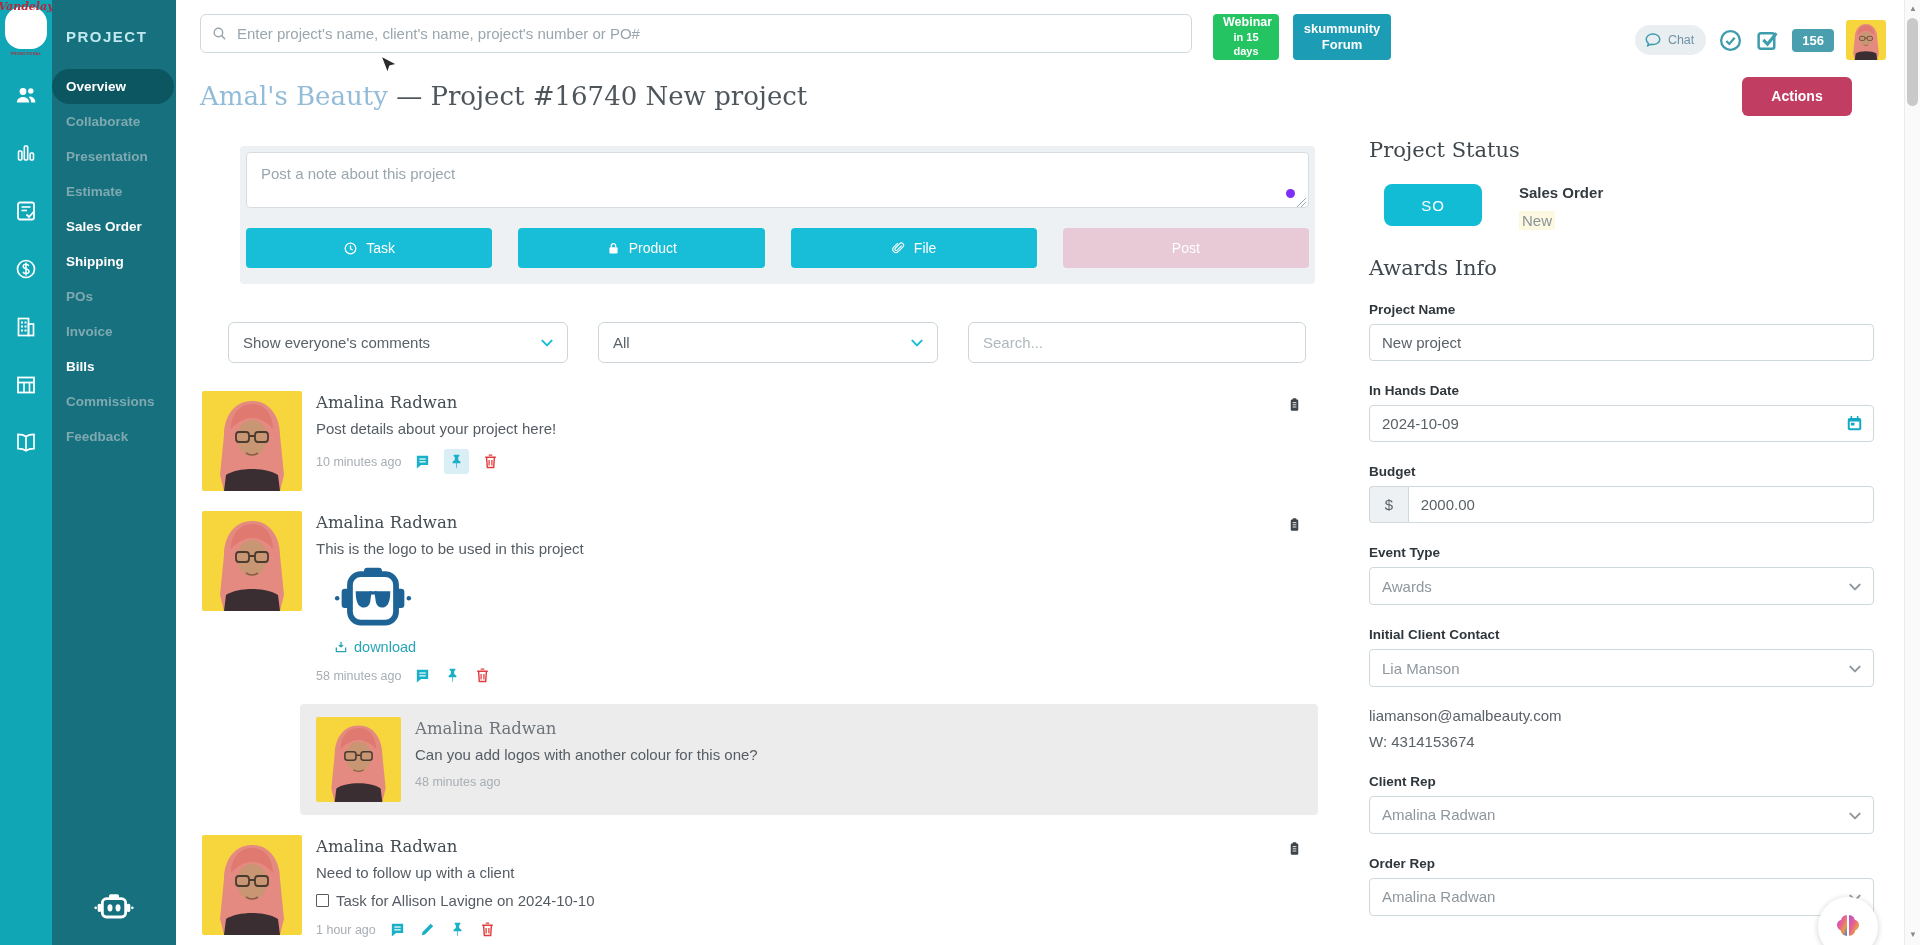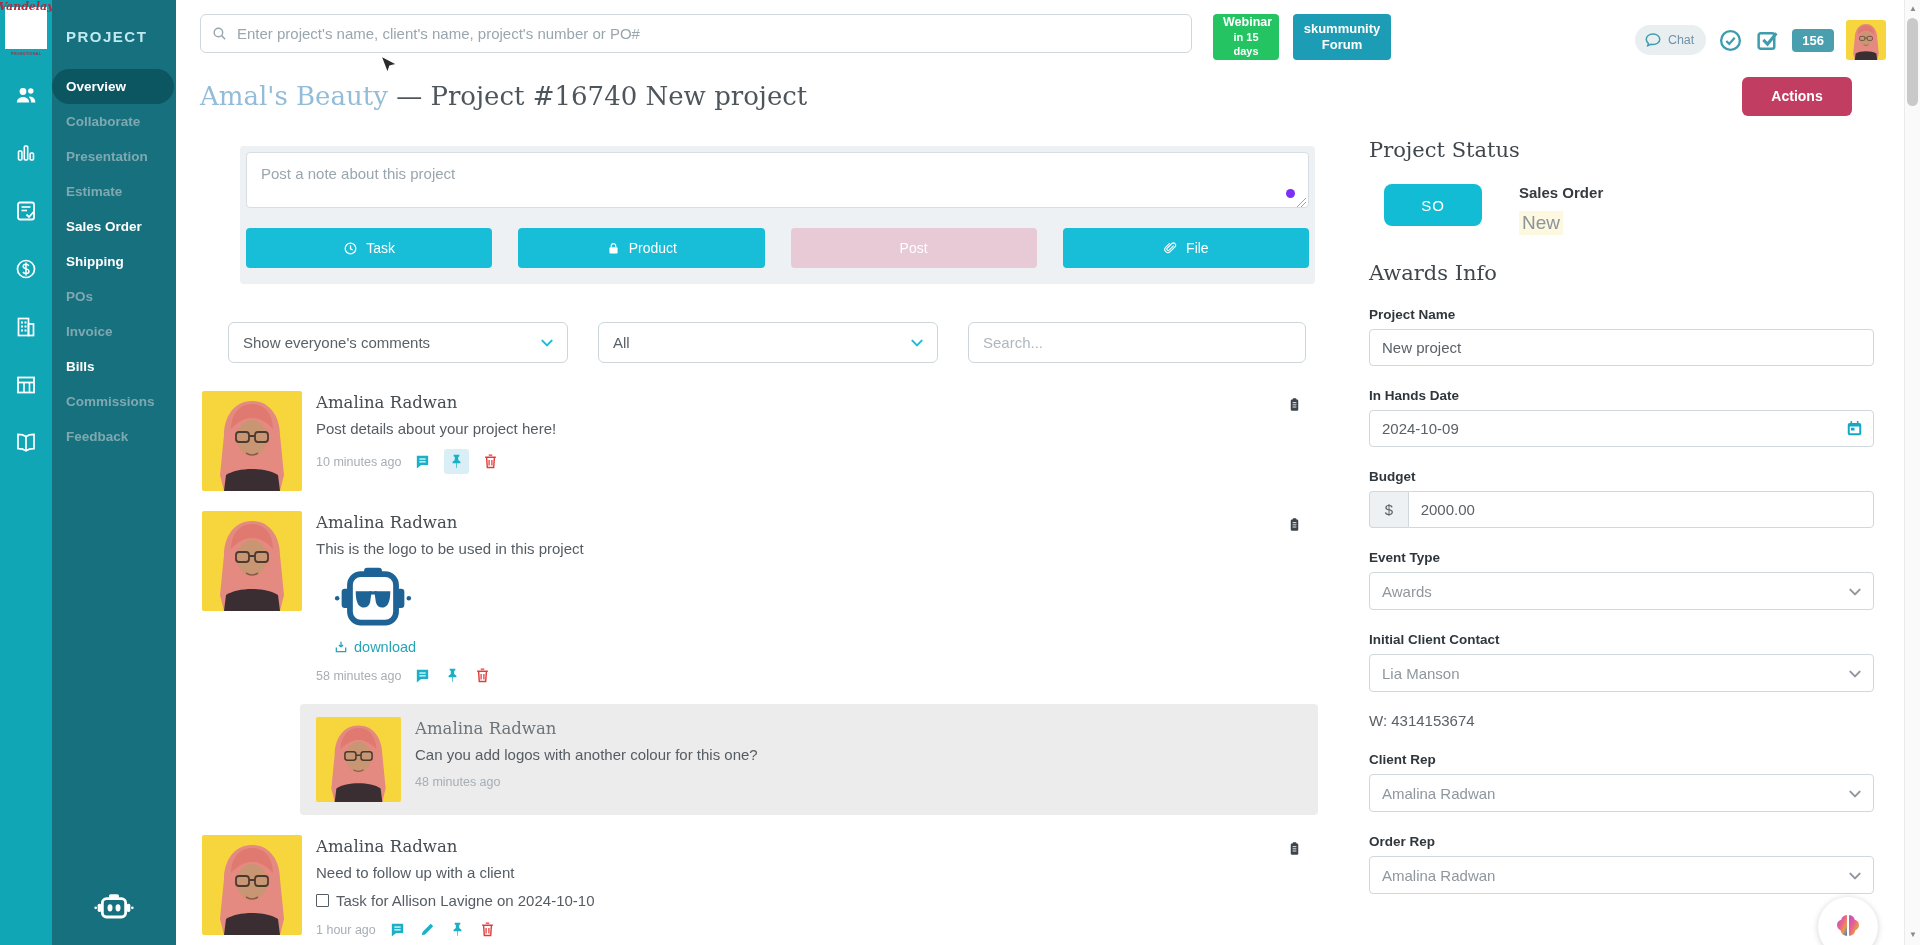--- a/index.html
+++ b/index.html
@@ -3,21 +3,21 @@
 <meta charset="utf-8">
 <style>
   * { margin:0; padding:0; box-sizing:border-box; }
   html,body { width:1920px; height:945px; overflow:hidden; background:#fff;
     font-family:"Liberation Sans", sans-serif; }
   .serif { font-family:"DejaVu Serif", serif; }
   .app { display:flex; width:1920px; height:945px; }
 
   
   .rail { width:52px; background:#10a6b6; display:flex; flex-direction:column; align-items:center; flex-shrink:0; }
-  .brand-box { width:42px; height:42px; background:#fff; border-radius:0; margin-top:7px;
+  .brand-box { width:42px; height:42px; background:#fff; border-radius:16px; margin-top:7px;
     display:flex; flex-direction:column; align-items:center; justify-content:center;gap:40px; }
   .brand-script { font-family:"DejaVu Serif", serif; font-style:italic; font-weight:bold; color:#b5273a; font-size:11px; line-height:1; }
   .brand-sub { font-size:3.5px; color:#b5273a; letter-spacing:.4px; font-weight:bold; }
   .rail-ic { width:24px; height:24px; color:#fff; margin-top:34px; }
   .rail-ic svg { width:24px; height:24px; display:block; }
 
   
   .side { width:124px; background:#17707e; flex-shrink:0; display:flex; flex-direction:column; position:relative; }
   .side-head { color:#bfe9ef; font-weight:bold; font-size:15px; letter-spacing:1.5px; margin:28px 0 24px 14px; }
   .nav { display:flex; flex-direction:column; }
@@ -122,21 +122,21 @@
   .task-line { display:flex; align-items:center; gap:7px; margin-top:11px; font-size:15px; color:#555c63; }
   .task-cb { width:13px; height:13px; border:1.5px solid #555c63; background:#fff; border-radius:1px; cursor:pointer; }
 
   
   .p-h2 { font-size:21px; color:#3f474d; margin-bottom:22px; }
   .status-row { display:flex; align-items:flex-start; margin-bottom:26px; }
   .so-badge { width:98px; height:42px; background:#13bcd5; border-radius:8px; color:#fff; font-size:15px;
     letter-spacing:1px; display:flex; align-items:center; justify-content:center; margin-left:15px; cursor:pointer; }
   .status-txt { margin-left:37px; }
   .status-name { font-size:15px; font-weight:bold; color:#343b40; }
-  .status-sub { display:inline-block; margin-top:10px; font-size:19px; color:#8b949b; background:#fdf8e0; padding:1px 3px; }
+  .status-sub { display:inline-block; margin-top:10px; font-size:15px; color:#8b949b; background:#fdf8e0; padding:1px 3px; }
   .field { margin-bottom:22px; }
   .f-label { font-size:13.5px; font-weight:bold; color:#2f373d; margin-bottom:7px; }
   .f-input { position:relative; }
   .f-input input { width:100%; height:37px; border:1px solid #cfd8dd; border-radius:4px; padding:0 12px;
     font-size:15px; color:#5a6167; font-family:"Liberation Sans",sans-serif; background:#fff; }
   .cal-ic { position:absolute; right:10px; top:9px; width:19px; height:19px; color:#13a9c4; cursor:pointer; }
   .cal-ic svg { width:19px; height:19px; }
   .budget-group { display:flex; }
   .b-prefix { width:42px; height:37px; background:#eef1f3; border:1px solid #cfd8dd; border-right:none;
     border-radius:4px 0 0 4px; display:flex; align-items:center; justify-content:center; font-size:15px; color:#5a6167; }
@@ -454,27 +454,27 @@
                   <use href="#i-taskclock"></use>
                 </svg>
               <span>Task</span>
             </button>
             <button class="cbtn">
               <svg>
                   <use href="#i-lock"></use>
                 </svg>
               <span>Product</span>
             </button>
-            <button class="cbtn post">Post</button>
             <button class="cbtn">
               <svg>
                   <use href="#i-paperclip"></use>
                 </svg>
               <span>File</span>
             </button>
+            <button class="cbtn post">Post</button>
           </div>
         </div>
 
         <div class="filters">
           <div class="dd">
             <span>Show everyone's comments</span>
             <span class="chev"><svg>
                   <use href="#i-chevron"></use>
                 </svg></span>
           </div>
@@ -653,20 +653,21 @@
           <div class="f-label">Initial Client Contact</div>
           <div class="p-select">
             <span>Lia Manson</span>
             <span class="chev"><svg>
                   <use href="#i-chevron"></use>
                 </svg></span>
           </div>
         </div>
 
         <div class="contact-lines">
+          <div>liamanson@amalbeauty.com</div>
           <div>W: 4314153674</div>
         </div>
 
         <div class="field">
           <div class="f-label">Client Rep</div>
           <div class="p-select">
             <span>Amalina Radwan</span>
             <span class="chev"><svg>
                   <use href="#i-chevron"></use>
                 </svg></span>

